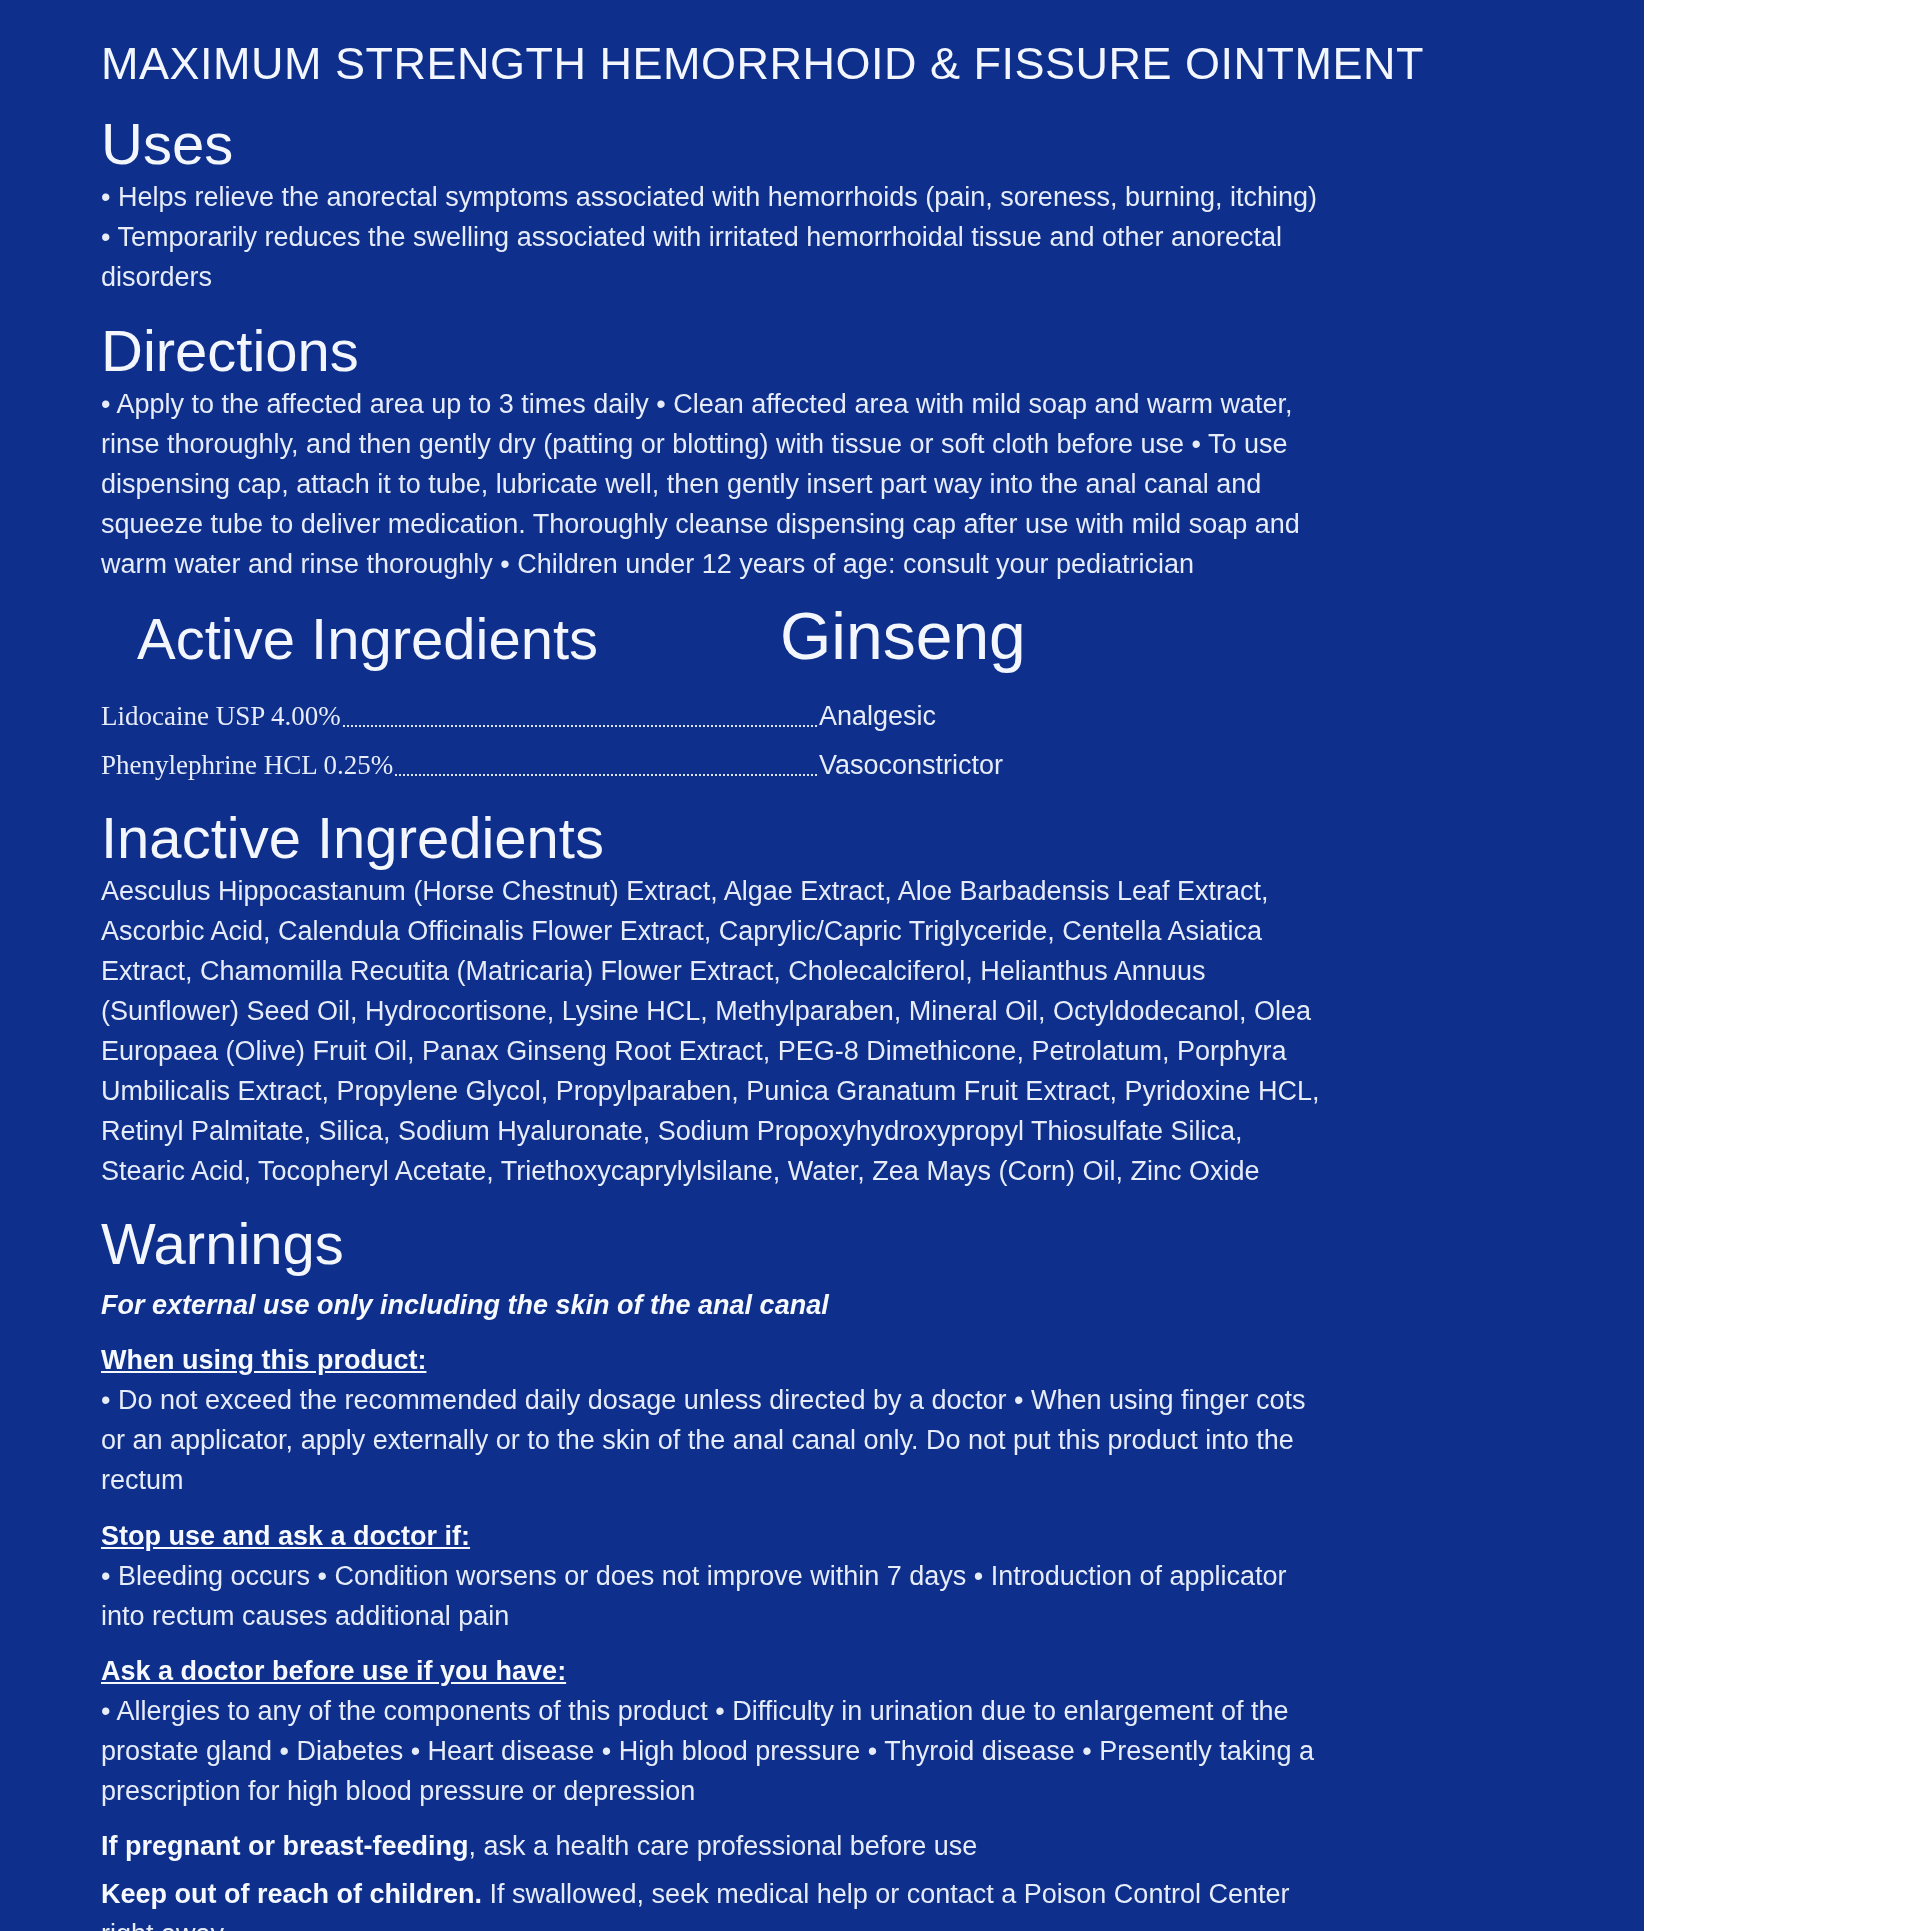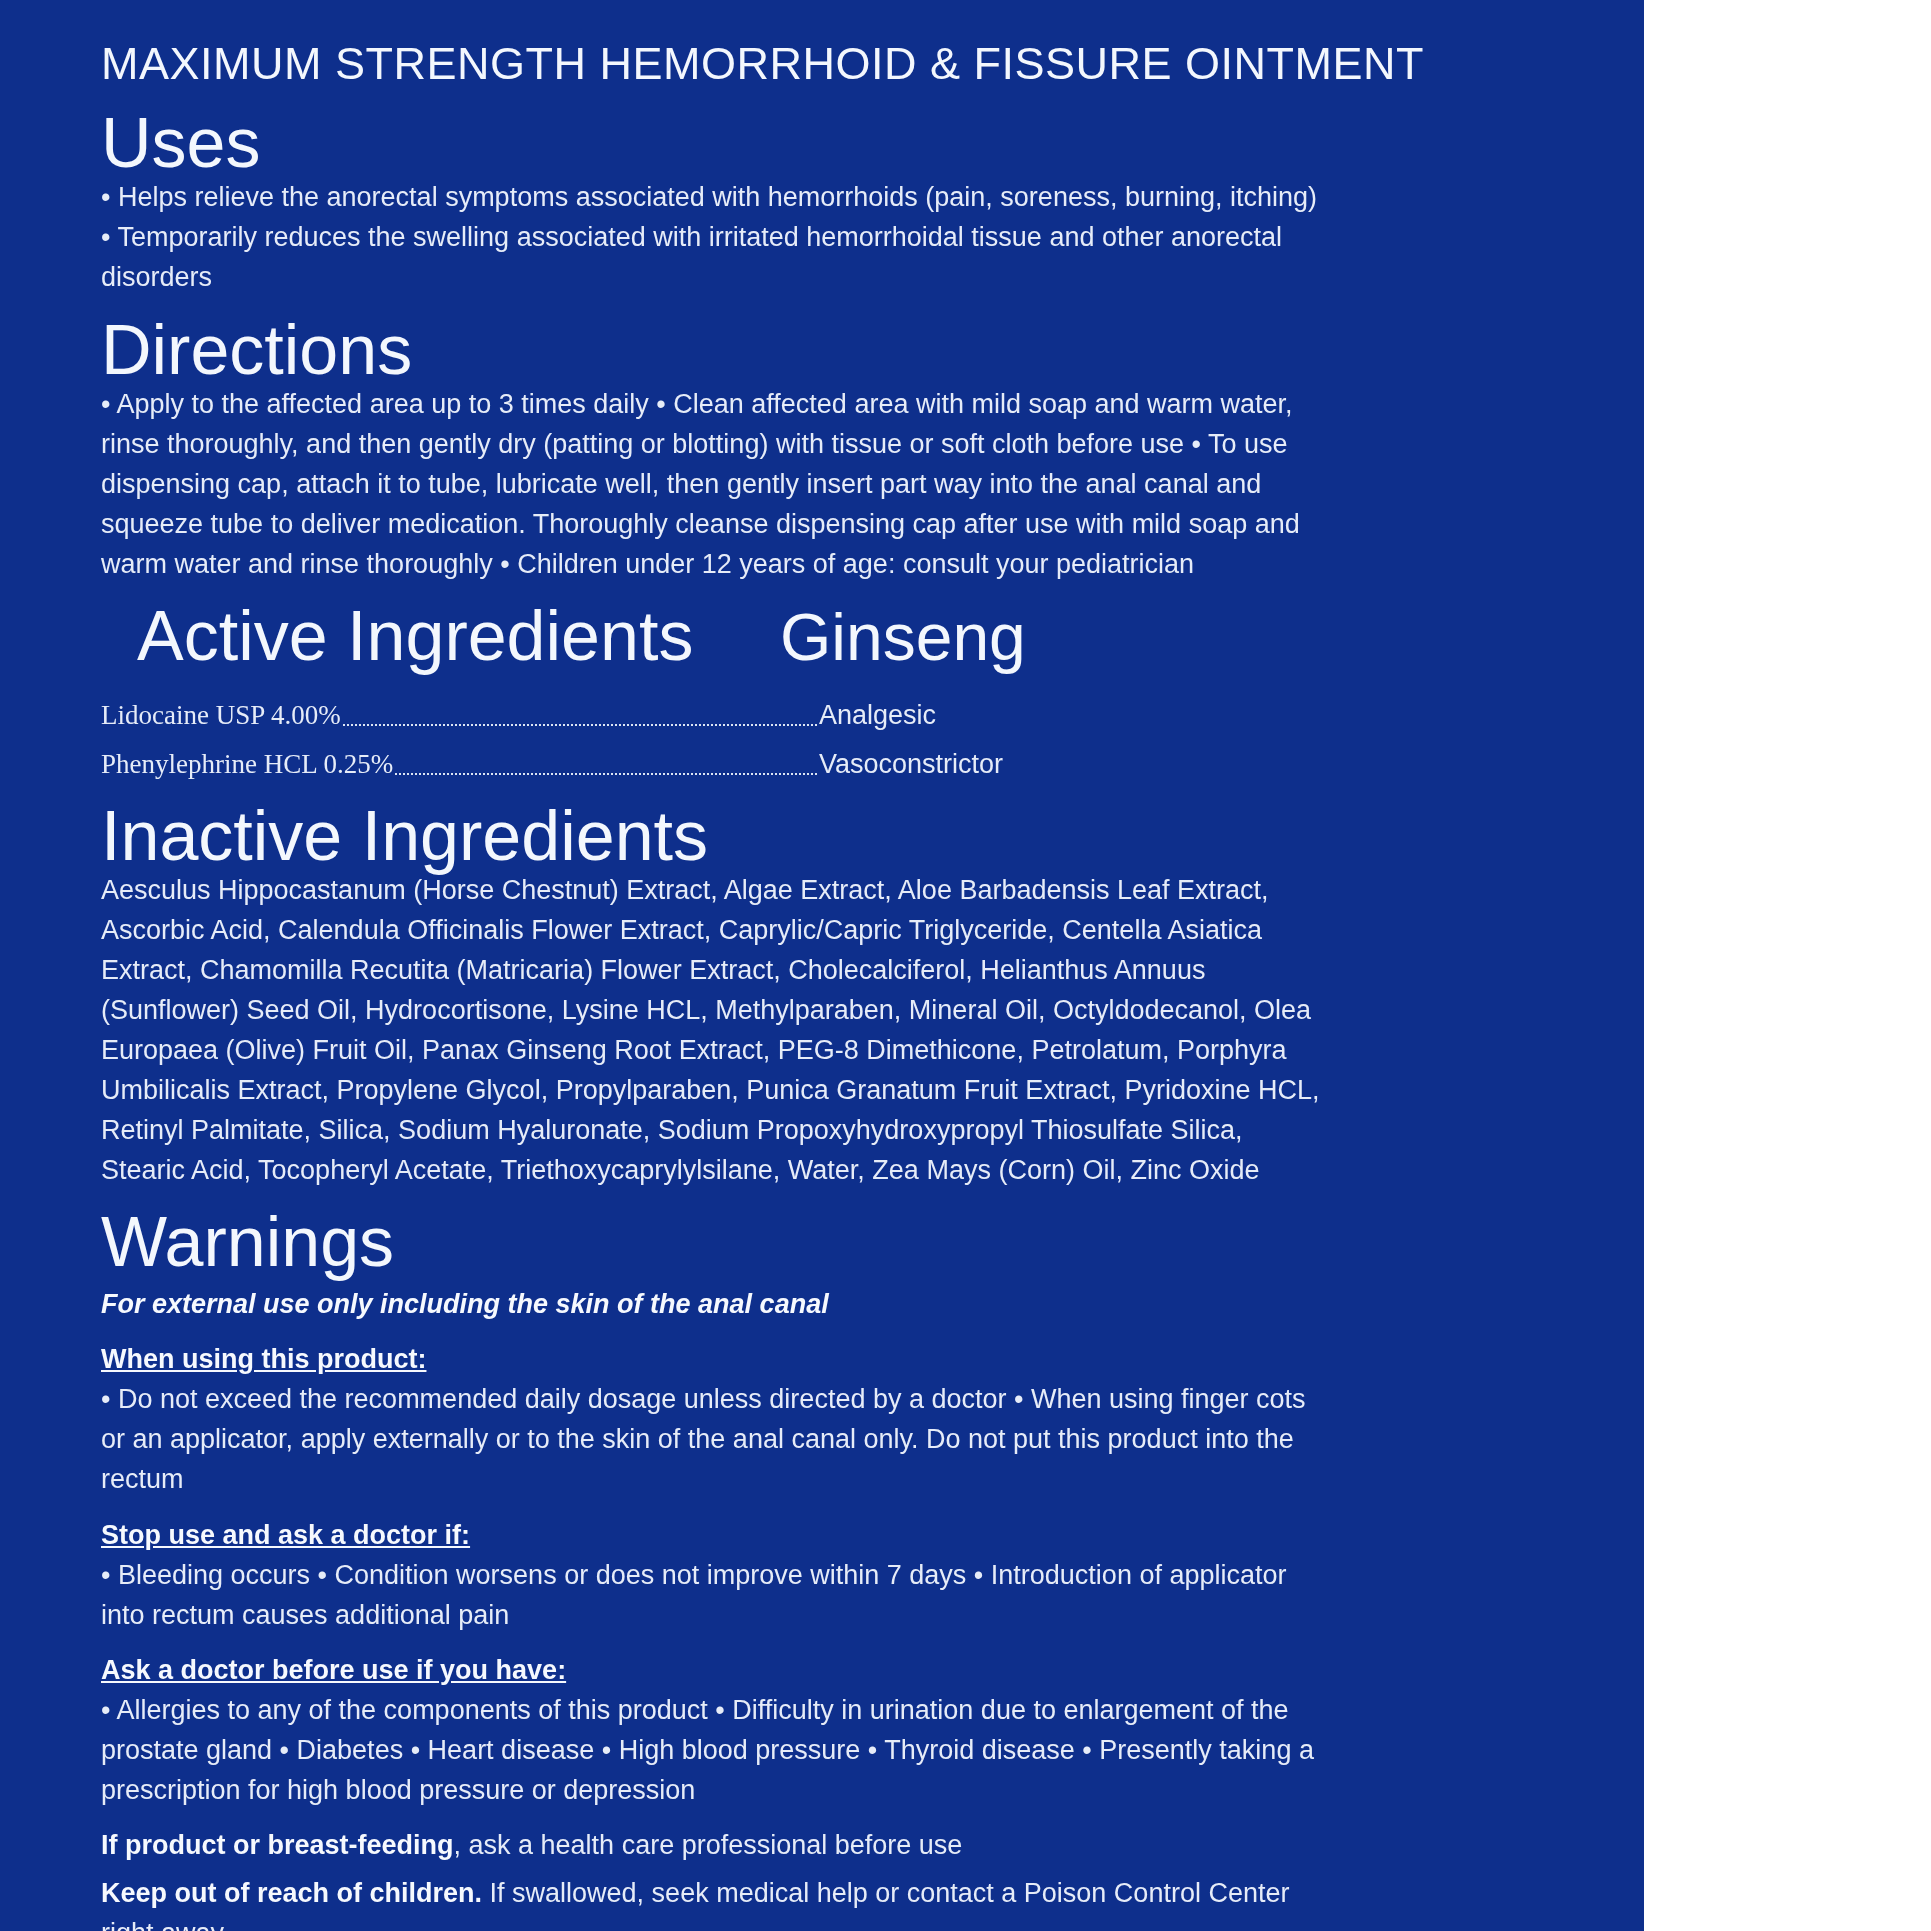--- a/index.html
+++ b/index.html
@@ -18,21 +18,21 @@
     margin: 0;
     font-size: 45px;
     line-height: 54px;
     font-weight: 400;
     letter-spacing: 0.5px;
     color: #f3f7fd;
     white-space: nowrap;
   }
   h2.section {
     margin: 19.3px 0 0 0;
-    font-size: 70px;
+    font-size: 58px;
     line-height: 67px;
     font-weight: 300;
     color: #f3f7fd;
   }
   p.body {
     margin: 0;
     font-size: 27px;
     line-height: 40px;
     font-weight: 300;
   }
@@ -119,21 +119,21 @@
 
   <p class="subhead">When using this product:</p>
   <p class="body">• Do not exceed the recommended daily dosage unless directed by a doctor • When using finger cots or an applicator, apply externally or to the skin of the anal canal only. Do not put this product into the rectum</p>
 
   <p class="subhead">Stop use and ask a doctor if:</p>
   <p class="body">• Bleeding occurs • Condition worsens or does not improve within 7 days • Introduction of applicator into rectum causes additional pain</p>
 
   <p class="subhead">Ask a doctor before use if you have:</p>
   <p class="body">• Allergies to any of the components of this product • Difficulty in urination due to enlargement of the prostate gland • Diabetes • Heart disease • High blood pressure • Thyroid disease • Presently taking a prescription for high blood pressure or depression</p>
 
-  <p class="inline-lead"><strong>If product or breast-feeding</strong><span>, ask a health care professional before use</span></p>
+  <p class="inline-lead"><strong>If pregnant or breast-feeding</strong><span>, ask a health care professional before use</span></p>
 
   <p class="inline-lead tight"><strong>Keep out of reach of children.</strong><span> If swallowed, seek medical help or contact a Poison Control Center right away</span></p>
 
   <h2 class="section">Uses Information</h2>
   <p class="body">• Store at 59° - 77°F to avoid melting</p>
 
 </div>
 
 
 </body></html>

